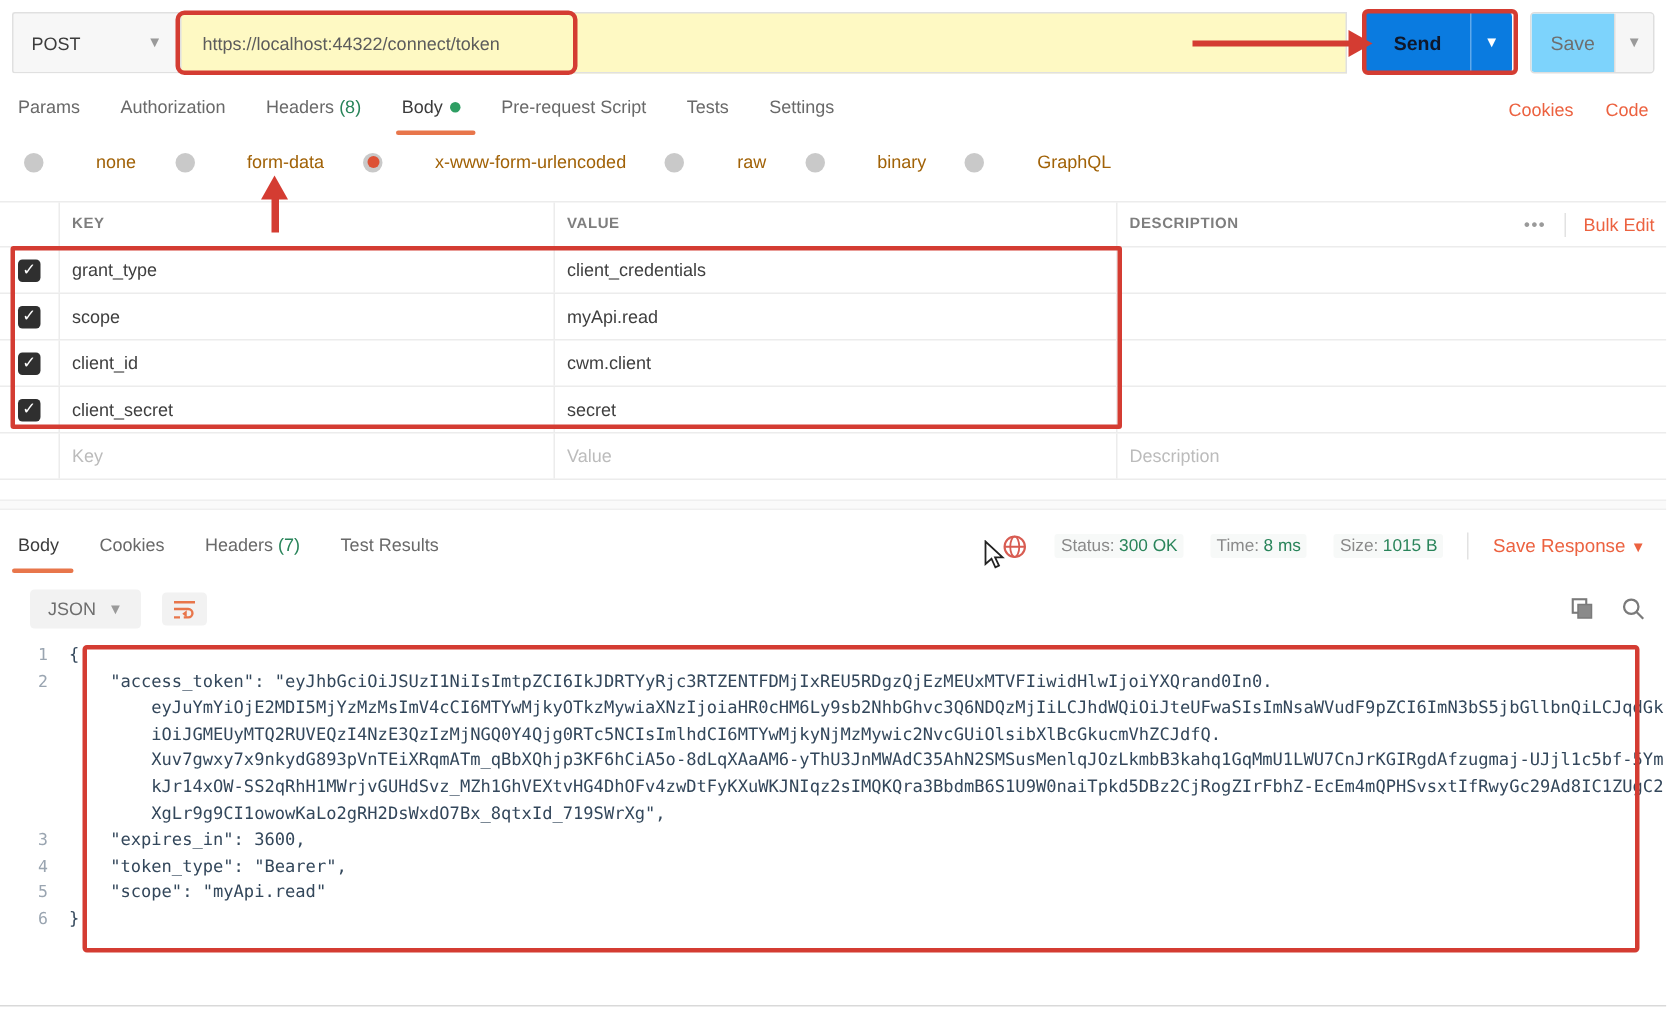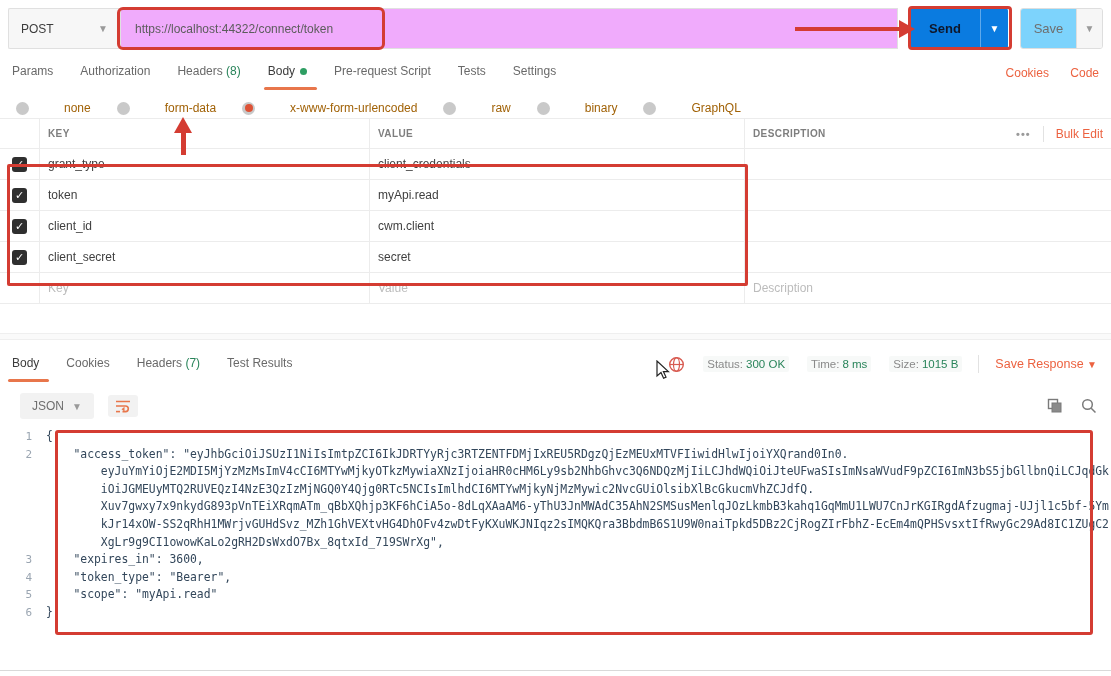--- a/index.html
+++ b/index.html
@@ -5,21 +5,21 @@
   * { margin:0; padding:0; box-sizing:border-box; }
   html,body { background:#ffffff; }
   body { font-family:"Liberation Sans", sans-serif; color:#3c3c3c; }
   .app { position:relative; width:1111px; height:676px; background:#fff; overflow:hidden; }
 
   
   .topbar { position:absolute; top:8px; left:8px; right:8px; height:41px; display:flex; align-items:stretch; }
   .method-select { width:112px; background:#f7f7f7; border:1px solid #e0e0e0; border-right:none;
     display:flex; align-items:center; justify-content:space-between; padding:0 12px; font-size:12px; color:#3c3c3c; cursor:pointer; border-radius:2px 0 0 2px; }
   .caret { font-size:10px; color:#9a9a9a; }
-  .url-input { flex:1; background:#f0abfc; border:1px solid #e0e0e0; padding:0 14px; font-size:12px; color:#5c5c5c;
+  .url-input { flex:1; background:#fef9c3; border:1px solid #e0e0e0; padding:0 14px; font-size:12px; color:#5c5c5c;
     font-family:"Liberation Sans", sans-serif; outline:none; margin-right:12px; }
   .send-group { display:flex; width:98px; background:#0a7be0; border-radius:3px; overflow:hidden; }
   .send-main { flex:1; color:#0f172a; font-size:13px; font-weight:bold; display:flex; align-items:center; justify-content:center; cursor:pointer; }
   .send-caret { width:28px; display:flex; align-items:center; justify-content:center; color:#fff; font-size:10px;
     border-left:1px solid rgba(255,255,255,0.35); cursor:pointer; }
   .save-group { display:flex; margin-left:12px; border:1px solid #dedede; border-radius:3px; overflow:hidden; }
   .save-main { width:55px; background:#7dd3fc; color:#6e6e6e; font-size:13px; display:flex; align-items:center; justify-content:center; cursor:pointer; }
   .save-caret { width:26px; background:#f6f6f6; border-left:1px solid #dedede; display:flex; align-items:center; justify-content:center; cursor:pointer; }
 
   
@@ -34,21 +34,21 @@
 
   
   .body-modes { position:absolute; top:101px; left:16px; display:flex; align-items:center; }
   .mode { display:flex; align-items:center; margin-right:26px; cursor:pointer; }
   .radio { width:13px; height:13px; border-radius:50%; background:#c9c9c9; margin-right:7px; position:relative; }
   .radio.sel { background:#c9c9c9; }
   .radio.sel::after { content:""; position:absolute; inset:2.5px; border-radius:50%; background:#dd5236; }
   .mode-label { font-size:12px; color:#a16207;padding-left:28px; }
 
   
-  .params-table { position:absolute; top:118px; left:0; width:1111px; border-top:1px solid #ececec; font-size:12px; }
+  .params-table { position:absolute; top:134px; left:0; width:1111px; border-top:1px solid #ececec; font-size:12px; }
   .prow { display:grid; grid-template-columns:40px 330px 375px 1fr; border-bottom:1px solid #ececec; align-items:center; }
   .prow.header { height:30px; }
   .prow.body { height:31px; }
   .pcell { padding:0 8px; height:100%; display:flex; align-items:center; border-right:1px solid #ececec; overflow:hidden; }
   .pcell:last-child { border-right:none; }
   .pcell.chk { justify-content:center; border-right:1px solid #ececec; }
   .hlabel { font-size:10px; font-weight:bold; color:#7e7e7e; letter-spacing:0.4px; }
   .cellval { color:#3f3f3f; }
   .ph { color:#bcbcbc; }
   .checkbox { width:15px; height:15px; background:#2f2f2f; border-radius:3px; color:#fff; font-size:11px; line-height:15px; text-align:center; cursor:pointer; }
@@ -190,21 +190,21 @@
           <div class="pcell">
             <span class="cellval">client_credentials</span>
           </div>
           <div class="pcell"></div>
         </div>
         <div class="prow body">
           <div class="pcell chk">
             <span class="checkbox">✓</span>
           </div>
           <div class="pcell">
-            <span class="cellval">token</span>
+            <span class="cellval">scope</span>
           </div>
           <div class="pcell">
             <span class="cellval">myApi.read</span>
           </div>
           <div class="pcell"></div>
         </div>
         <div class="prow body">
           <div class="pcell chk">
             <span class="checkbox">✓</span>
           </div>

